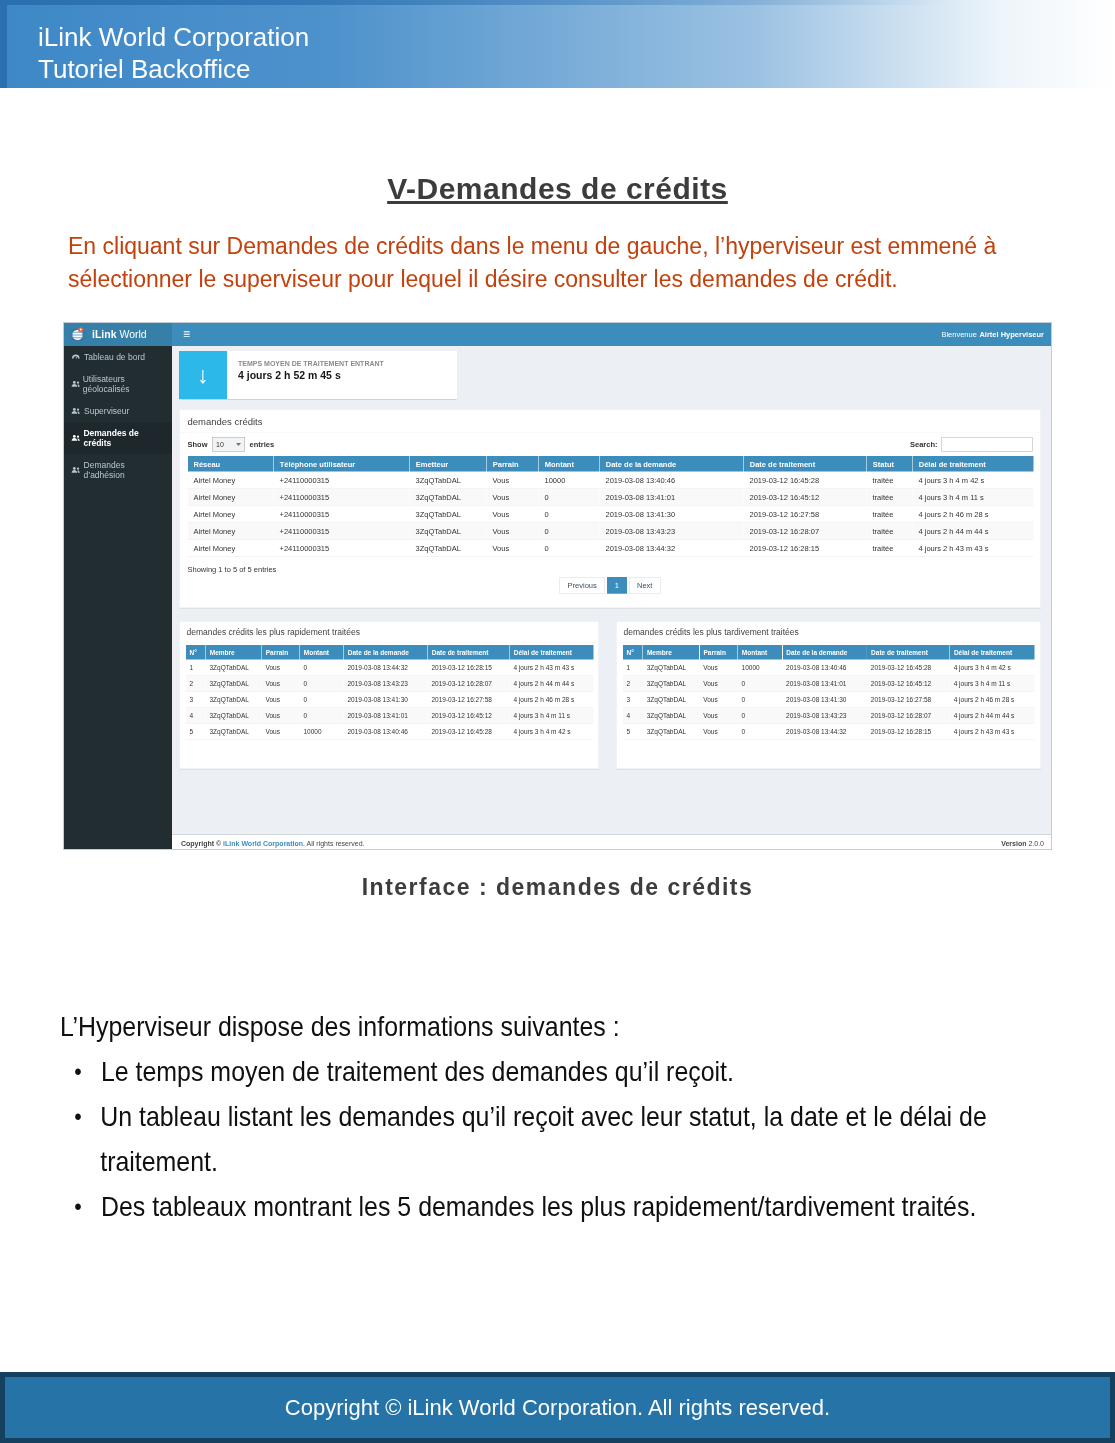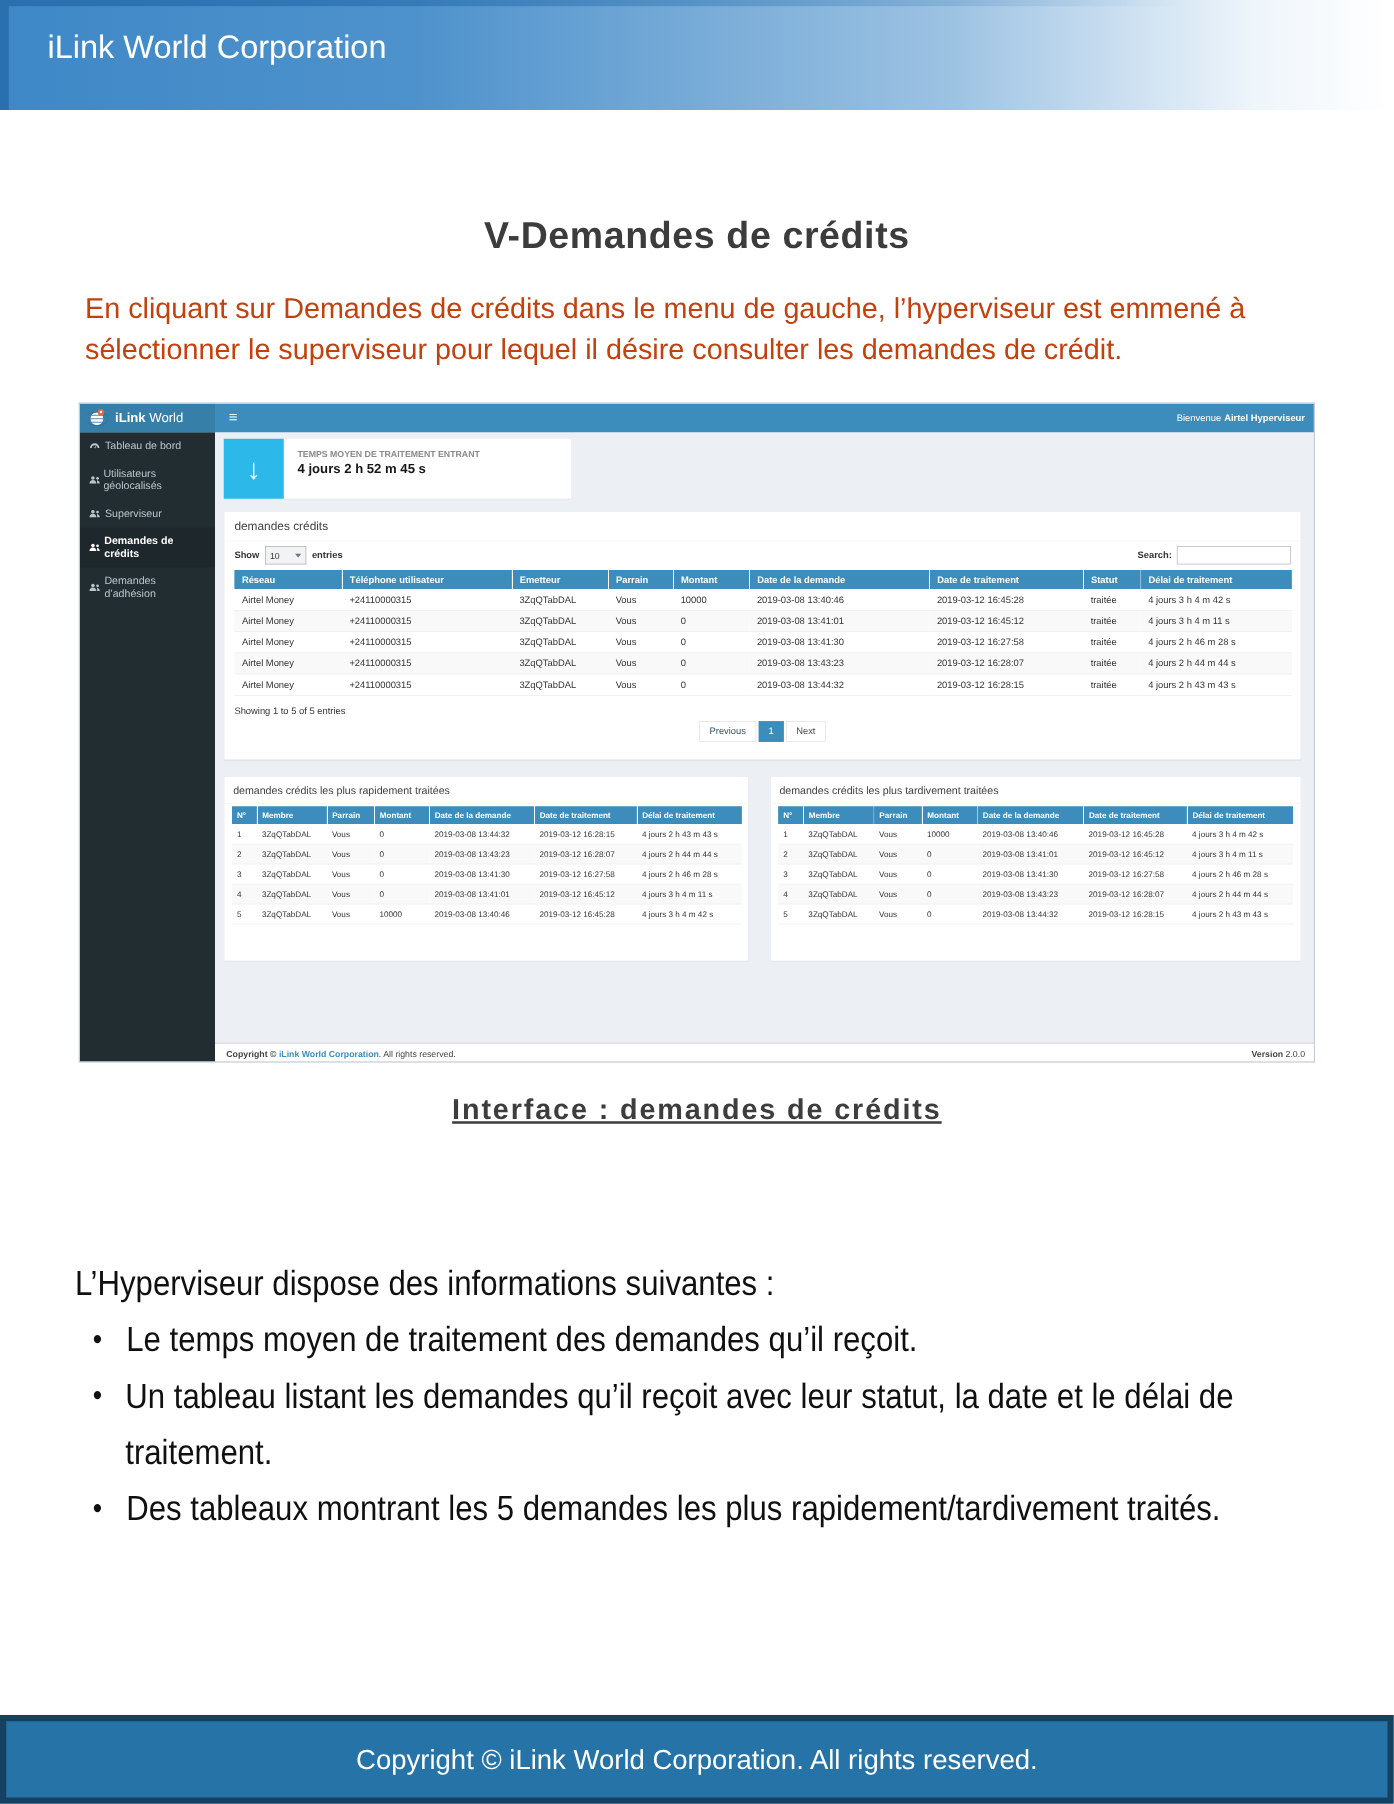--- a/index.html
+++ b/index.html
@@ -15,29 +15,29 @@
     background:linear-gradient(90deg,#3e88c7 0%,#4e92cc 30%,#9cc2e2 68%,#eef5fb 90%,#ffffff 100%);
   }
   .banner::before { content:""; position:absolute; left:0; top:0; width:100%; height:5px;
     background:linear-gradient(90deg,#2a6fae 0%,rgba(42,111,174,0) 85%); }
   .banner::after { content:""; position:absolute; left:0; top:0; width:7px; height:100%; background:#2a6fae; }
   .banner-text { padding:21px 0 0 38px; color:#ffffff; font-size:26px; line-height:32px; font-weight:normal; }
 
   
   .doc-title {
     position:absolute; top:172px; left:0; width:100%; text-align:center;
-    font-size:30px; font-weight:bold; color:#3c3c3c; letter-spacing:0.5px;
+    font-size:30px; font-weight:bold; color:#3c3c3c; letter-spacing:0.5px;text-decoration:underline;
   }
   .doc-intro {
     position:absolute; top:230px; left:68px; width:985px;
     font-size:23px; line-height:33px; color:#c2410c;
   }
   .caption {
     position:absolute; top:874px; left:0; width:100%; text-align:center;
-    font-size:23px; font-weight:bold; color:#3d3d3d; letter-spacing:1.5px;text-decoration:underline;
+    font-size:23px; font-weight:bold; color:#3d3d3d; letter-spacing:1.5px;
   }
   .info { position:absolute; left:60px; top:1005px; width:1150px;
     transform:scaleX(0.89); transform-origin:0 0; color:#101010; }
   .info-heading { font-size:28px; line-height:44px; }
   .info-bullet { display:flex; font-size:28px; line-height:45px; }
   .info-bullet .dot { width:46px; padding-left:16px; font-size:24px; }
 
   
   .page-footer {
     position:absolute; left:0; bottom:0; width:1115px; height:71px;
@@ -121,20 +121,21 @@
     padding:0 18px; font-size:14px; color:#454545; }
   .app-footer .company { color:#3c8dbc; font-weight:bold; cursor:pointer; }
   .app-footer b { font-weight:bold; }
 </style>
 </head>
 <body>
 
 <div class="banner">
   <div class="banner-text">
     <div>iLink World Corporation</div>
+    <div>Tutoriel Backoffice</div>
   </div>
 </div>
 
 <div class="doc-title">V-Demandes de crédits</div>
 <div class="doc-intro">En cliquant sur Demandes de crédits dans le menu de gauche, l’hyperviseur est emmené à sélectionner le superviseur pour lequel il désire consulter les demandes de crédit.</div>
 
 <div class="shot">
   <div class="shot-inner">
 
     <div class="app-nav">

